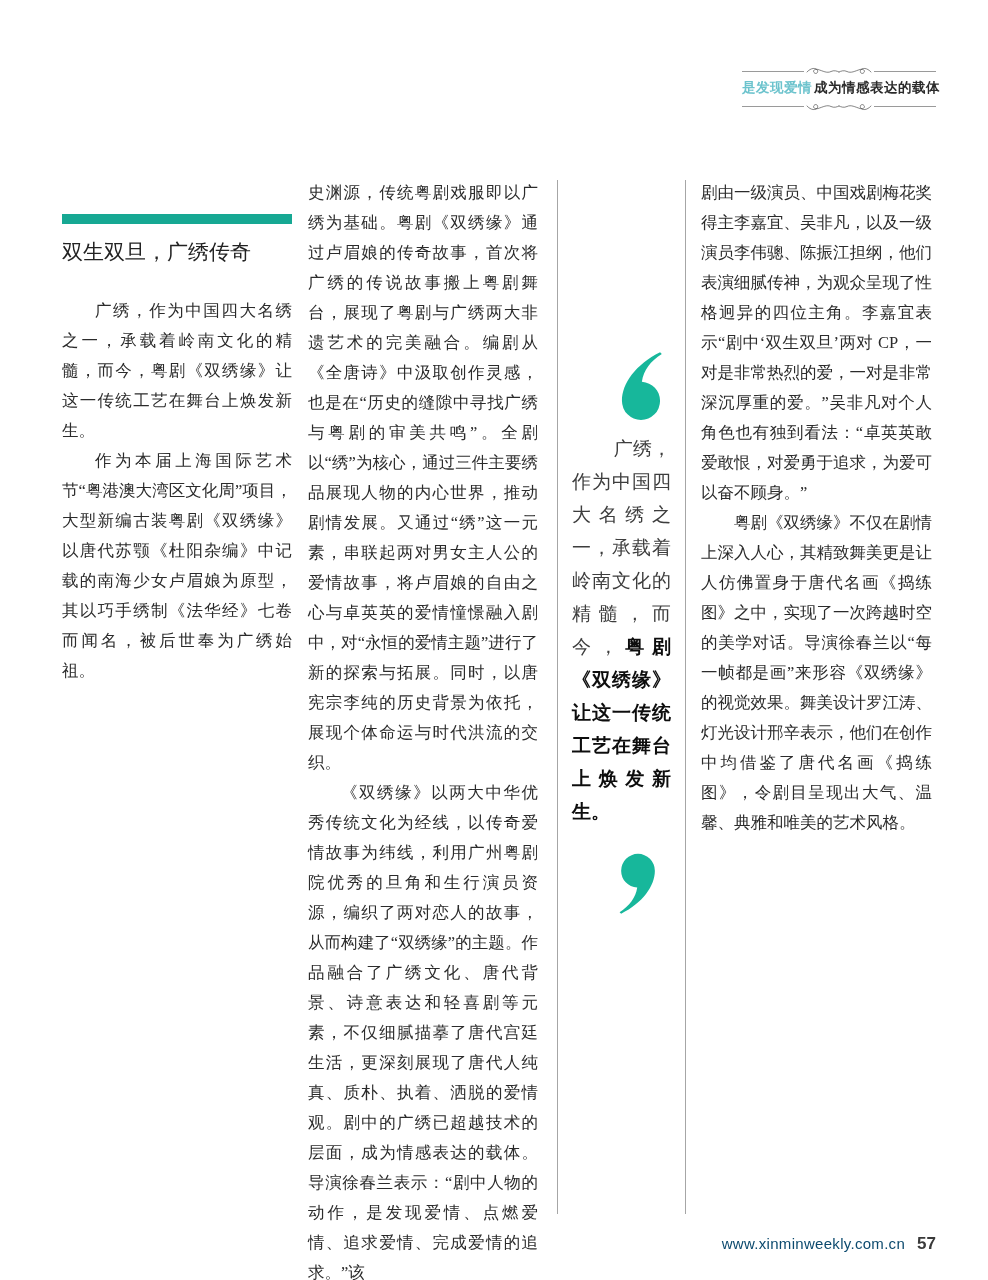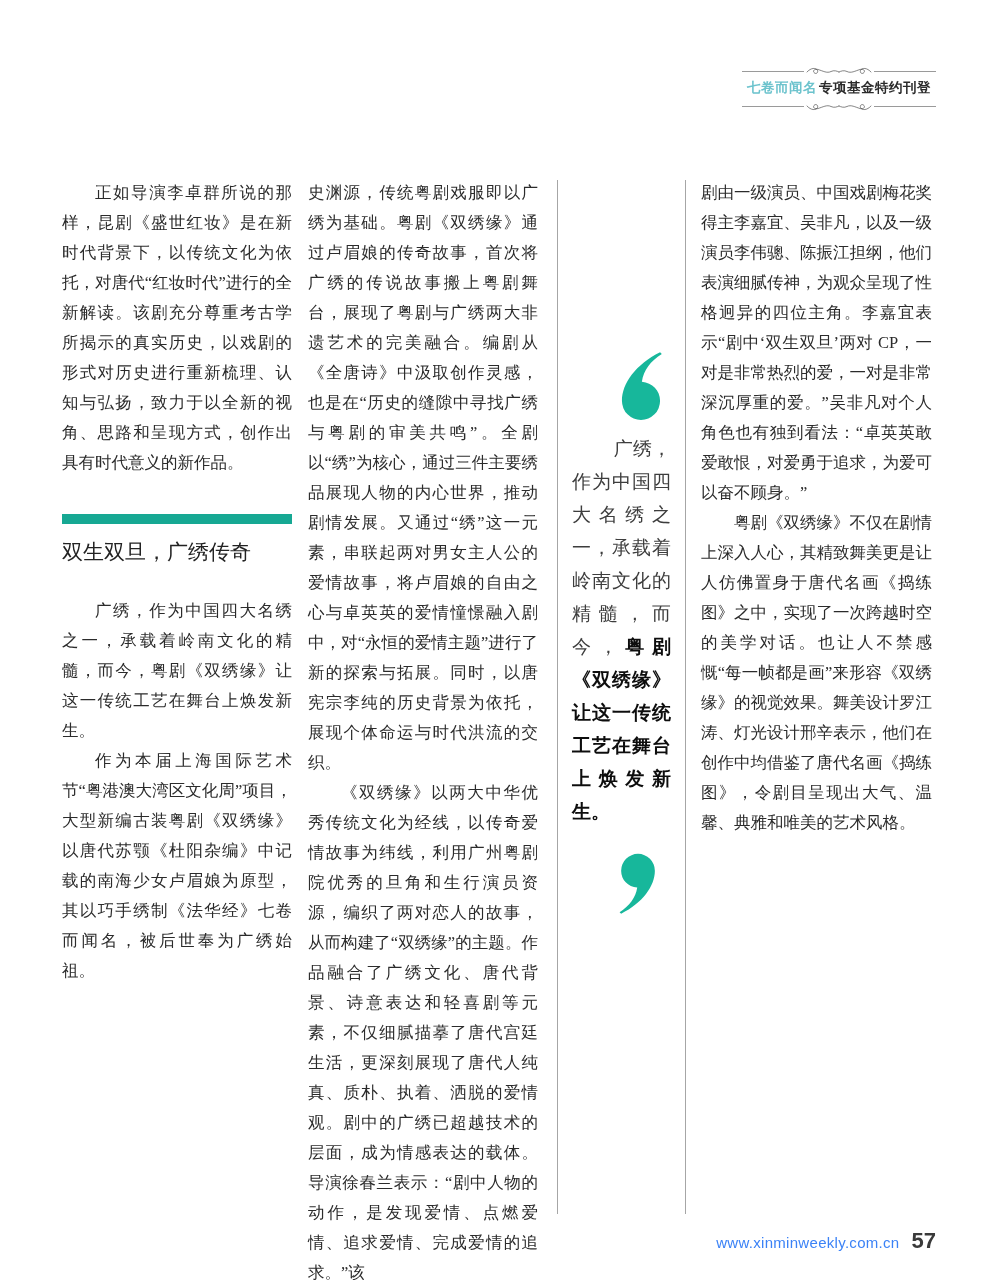--- a/index.html
+++ b/index.html
@@ -43,56 +43,55 @@
 
   
   .endmark {
     display:inline-block; width:17px; height:17px; background:#16a893; color:#fff;
     font-family:"Liberation Sans","DejaVu Sans",sans-serif; font-size:12px; font-weight:bold;
     line-height:17px; text-align:center; text-indent:0; margin-left:6px; vertical-align:-2px;
   }
 
   
   .footer { position:absolute; right:52px; bottom:26px; font-family:"Liberation Sans","DejaVu Sans",sans-serif; }
-  .footer .url { font-size:15px; color:#3b82f6; letter-spacing:0.3px; }
-  .footer .pageno { font-size:22px; color:#3a3a3a; font-weight:bold; margin-left:12px; }
+  .footer .url { font-size:15px; color:#0c4a6e; letter-spacing:0.3px; }
+  .footer .pageno { font-size:17px; color:#3a3a3a; font-weight:bold; margin-left:12px; }
 </style>
 </head>
 <body>
 
 <div class="page">
 
   <div class="masthead">
     <div class="orn">
       <span class="orn-line"></span>
       <svg viewBox="0 0 132 20">
         <g fill="none" stroke="#333" stroke-width="1.2" stroke-linecap="round">
           <path d="M2 11 C10 2 20 2 23 8 C25 13 19 16 16 12 C13 8 18 4 24 6 C34 9 42 14 50 10 C56 7 62 9 66 11"></path>
           <path d="M130 11 C122 2 112 2 109 8 C107 13 113 16 116 12 C119 8 114 4 108 6 C98 9 90 14 82 10 C76 7 70 9 66 11"></path>
         </g>
       </svg>
       <span class="orn-line"></span>
     </div>
     <div class="masthead-text">
-      <span class="teal">七卷而闻名</span><span>专项基金特约刊登</span>
+      <span class="teal">是发现爱情</span><span>成为情感表达的载体</span>
     </div>
     <div class="orn">
       <span class="orn-line"></span>
       <svg viewBox="0 0 132 20">
         <g fill="none" stroke="#333" stroke-width="1.2" stroke-linecap="round">
           <path d="M2 9 C10 18 20 18 23 12 C25 7 19 4 16 8 C13 12 18 16 24 14 C34 11 42 6 50 10 C56 13 62 11 66 9"></path>
           <path d="M130 9 C122 18 112 18 109 12 C107 7 113 4 116 8 C119 12 114 16 108 14 C98 11 90 6 82 10 C76 13 70 11 66 9"></path>
         </g>
       </svg>
       <span class="orn-line"></span>
     </div>
   </div>
 
   <div class="col col-left">
-    <p>正如导演李卓群所说的那样，昆剧《盛世红妆》是在新时代背景下，以传统文化为依托，对唐代“红妆时代”进行的全新解读。该剧充分尊重考古学所揭示的真实历史，以戏剧的形式对历史进行重新梳理、认知与弘扬，致力于以全新的视角、思路和呈现方式，创作出具有时代意义的新作品。</p>
     <div class="section-bar"></div>
     <h2 class="section-heading">双生双旦，广绣传奇</h2>
     <p class="after-heading">广绣，作为中国四大名绣之一，承载着岭南文化的精髓，而今，粤剧《双绣缘》让这一传统工艺在舞台上焕发新生。</p>
     <p>作为本届上海国际艺术节“粤港澳大湾区文化周”项目，大型新编古装粤剧《双绣缘》以唐代苏颚《杜阳杂编》中记载的南海少女卢眉娘为原型，其以巧手绣制《法华经》七卷而闻名，被后世奉为广绣始祖。</p>
 
   </div>
 
   <div class="col col-middle">
     <p class="noindent">史渊源，传统粤剧戏服即以广绣为基础。粤剧《双绣缘》通过卢眉娘的传奇故事，首次将广绣的传说故事搬上粤剧舞台，展现了粤剧与广绣两大非遗艺术的完美融合。编剧从《全唐诗》中汲取创作灵感，也是在“历史的缝隙中寻找广绣与粤剧的审美共鸣”。全剧以“绣”为核心，通过三件主要绣品展现人物的内心世界，推动剧情发展。又通过“绣”这一元素，串联起两对男女主人公的爱情故事，将卢眉娘的自由之心与卓英英的爱情憧憬融入剧中，对“永恒的爱情主题”进行了新的探索与拓展。同时，以唐宪宗李纯的历史背景为依托，展现个体命运与时代洪流的交织。</p>
     <p>《双绣缘》以两大中华优秀传统文化为经线，以传奇爱情故事为纬线，利用广州粤剧院优秀的旦角和生行演员资源，编织了两对恋人的故事，从而构建了“双绣缘”的主题。作品融合了广绣文化、唐代背景、诗意表达和轻喜剧等元素，不仅细腻描摹了唐代宫廷生活，更深刻展现了唐代人纯真、质朴、执着、洒脱的爱情观。剧中的广绣已超越技术的层面，成为情感表达的载体。导演徐春兰表示：“剧中人物的动作，是发现爱情、点燃爱情、追求爱情、完成爱情的追求。”该</p>
@@ -105,20 +104,20 @@
     <p class="quote-text">
       <span>广绣，作为中国四大名绣之一，承载着岭南文化的精髓，而今，</span><span class="emph">粤剧《双绣缘》让这一传统工艺在舞台上焕发新生。</span>
     </p>
     <svg class="quote-close" viewBox="0 0 60 84">
       <path fill="#17b79b" transform="rotate(180 30 42)" d="M52 2 C24 16 8 38 8 58 a22 22 0 0 0 44 0 c0 -12 -9 -21 -21 -22 c2 -13 10 -24 23 -32 Z"></path>
     </svg>
   </div>
 
   <div class="col col-right">
     <p class="noindent">剧由一级演员、中国戏剧梅花奖得主李嘉宜、吴非凡，以及一级演员李伟骢、陈振江担纲，他们表演细腻传神，为观众呈现了性格迥异的四位主角。李嘉宜表示“剧中‘双生双旦’两对 CP，一对是非常热烈的爱，一对是非常深沉厚重的爱。”吴非凡对个人角色也有独到看法：“卓英英敢爱敢恨，对爱勇于追求，为爱可以奋不顾身。”</p>
-    <p>粤剧《双绣缘》不仅在剧情上深入人心，其精致舞美更是让人仿佛置身于唐代名画《捣练图》之中，实现了一次跨越时空的美学对话。也让人不禁感慨“每一帧都是画”来形容《双绣缘》的视觉效果。舞美设计罗江涛、灯光设计邢辛表示，他们在创作中均借鉴了唐代名画《捣练图》，令剧目呈现出大气、温馨、典雅和唯美的艺术风格。</p>
+    <p>粤剧《双绣缘》不仅在剧情上深入人心，其精致舞美更是让人仿佛置身于唐代名画《捣练图》之中，实现了一次跨越时空的美学对话。导演徐春兰以“每一帧都是画”来形容《双绣缘》的视觉效果。舞美设计罗江涛、灯光设计邢辛表示，他们在创作中均借鉴了唐代名画《捣练图》，令剧目呈现出大气、温馨、典雅和唯美的艺术风格。</p>
   </div>
 
   <div class="footer">
     <span class="url">www.xinminweekly.com.cn</span><span class="pageno">57</span>
   </div>
 
 </div>
 
 </body></html>

